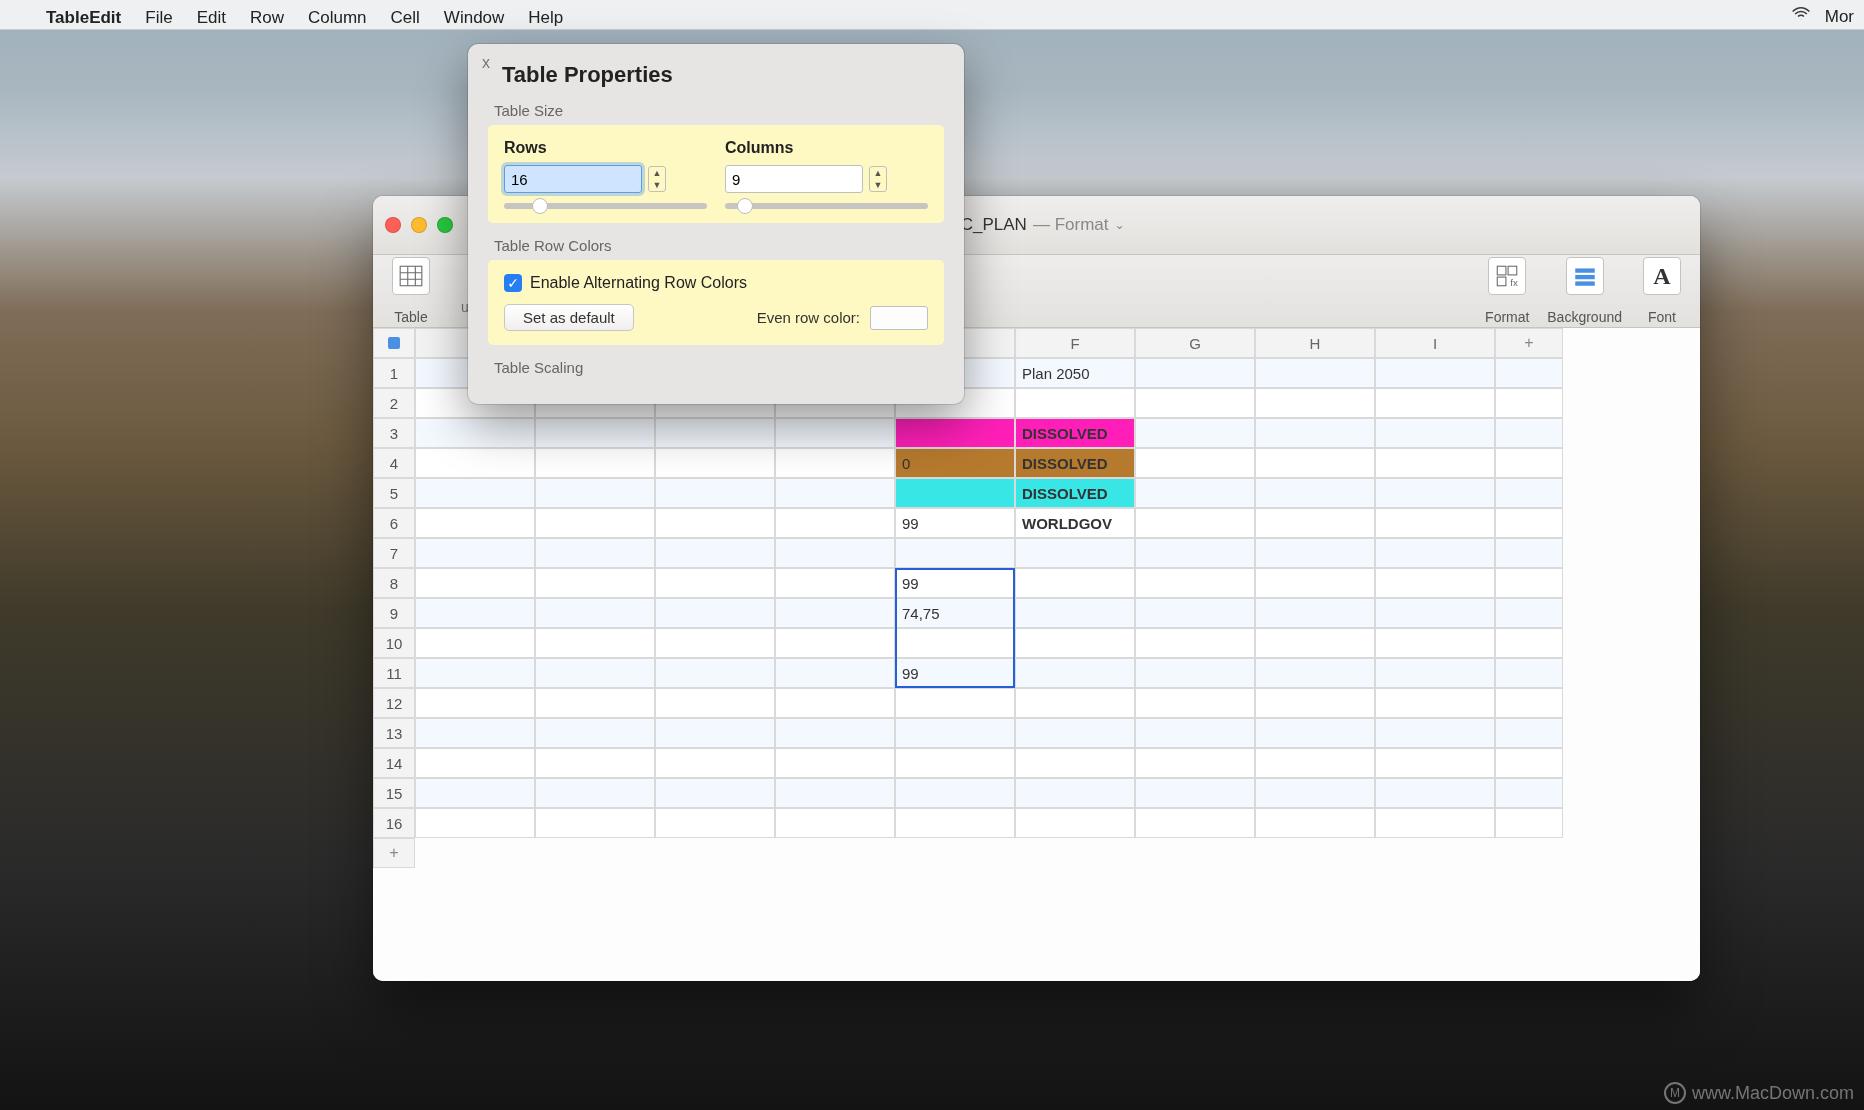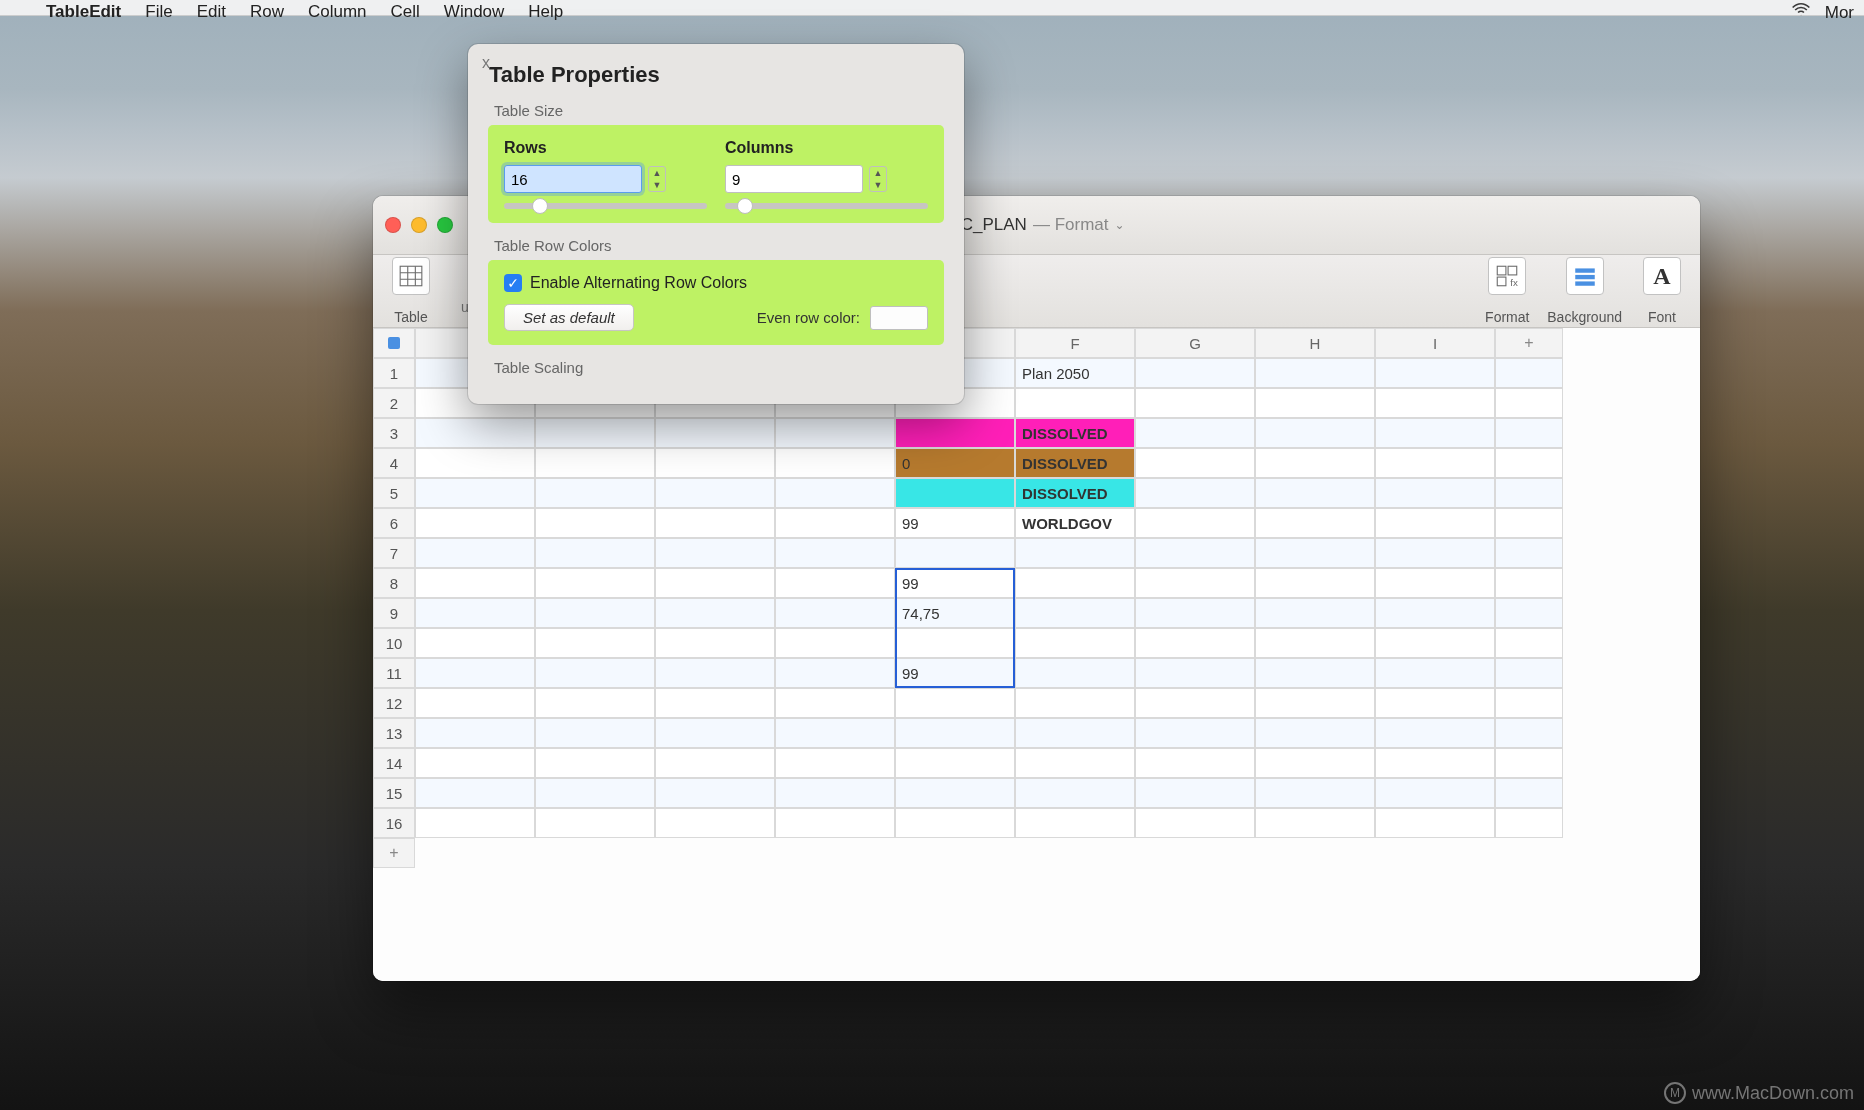--- a/index.html
+++ b/index.html
@@ -9,24 +9,24 @@
 .wallpaper {
   position: absolute; inset: 0;
   background:
     linear-gradient(to bottom,
       #9fb0bb 0%, #a8b6bf 8%, #b7c1c9 12%, #c5cbd0 16%,
       #7f6d58 28%, #6b593f 40%, #3f3a2a 55%, #2a2a2a 78%, #131313 100%);
 }
 
 
 .menubar {
-  position: absolute; top: 0; left: 0; right: 0; height: 16px;
+  position: absolute; top: 0; left: 0; right: 0; height: 30px;
   background: rgba(245,245,245,0.92);
   border-bottom: 1px solid rgba(0,0,0,0.15);
-  display: flex; align-items: flex-start; font-size: 17px; color:#222;
+  display: flex; align-items: flex-end; font-size: 17px; color:#222;
   padding-left: 10px;
 }
 .menubar .menu-item { padding: 0 12px; line-height: 23px; cursor: default; }
 .menubar .app-name { font-weight: 700; }
 .menubar .spacer { flex: 1; }
 .menubar .status { padding: 0 10px; display:flex; align-items:center; gap:14px; }
 .menubar .status svg { width:20px; height:20px; }
 
 
 .window {
@@ -75,34 +75,34 @@
 .sel-border{position:absolute; border:2.5px solid #265fd6; pointer-events:none;}
 
 
 .popover{
   position:absolute; top:44px; left:468px; width:496px;
   background:#e7e5e3; border-radius:10px;
   box-shadow:0 20px 50px rgba(0,0,0,0.4), 0 0 0 1px rgba(0,0,0,0.12);
   padding:18px 20px 22px 20px;
 }
 .popover .close-x{ position:absolute; top:10px; left:14px; color:#777; font-size:16px; cursor:default;}
-.popover h2{ font-size:22px; font-weight:700; color:#222; margin-bottom:14px; margin-left:1px;}
+.popover h2{ font-size:22px; font-weight:700; color:#222; margin-bottom:14px; margin-left:14px;}
 .pop-section-h{ font-size:15px; color:#666; margin:6px 0 6px 6px;}
-.pop-section{ background:#bef264; border-radius:5px; padding:14px 16px; margin-bottom:14px;}
+.pop-section{ background:#fef9c3; border-radius:5px; padding:14px 16px; margin-bottom:14px;}
 .size-grid{display:grid; grid-template-columns:1fr 1fr; gap:18px;}
 .size-grid h4{font-size:16px; font-weight:700; color:#222; margin-bottom:8px;}
 .stepper{display:flex;align-items:center;gap:6px;}
 .stepper input{ width:138px; height:28px; border:1px solid #bfbfbf; border-radius:3px; padding:0 6px; font-size:15px;}
 .stepper .arrows{width:18px; display:flex; flex-direction:column; gap:0; font-size:9px; color:#555; border:1px solid #bfbfbf; border-radius:3px;}
 .stepper .arrows span{height:12px;display:flex;align-items:center;justify-content:center;}
 .slider{margin-top:10px; height:6px; background:#c7c5c2; border-radius:3px; position:relative;}
 .slider .thumb{position:absolute; top:-5px; width:16px; height:16px; background:#fff; border:1px solid #bdbdbd; border-radius:50%;}
 .resize-row{text-align:right; margin-top:14px;}
 .mac-btn{display:inline-block; min-width:80px; padding:4px 18px; border-radius:5px; border:1px solid #1e6fe0; background:linear-gradient(#4f9ff7,#1e72f0); color:#fff; font-size:15px;}
-.mac-btn.white{background:linear-gradient(#ffffff,#f1efed); border:1px solid #c7c6c3; color:#333;font-style:italic;}
+.mac-btn.white{background:linear-gradient(#ffffff,#f1efed); border:1px solid #c7c6c3; color:#333;}
 .chk{display:flex;align-items:center;gap:8px; font-size:16px;color:#222;}
 .chk .box{width:18px;height:18px;border-radius:4px;background:#257ef3;display:flex;align-items:center;justify-content:center;color:#fff;font-size:14px;}
 .row-color-line{display:flex;justify-content:flex-end;align-items:center;gap:10px;margin-top:12px;font-size:15px;color:#333;}
 .colorwell{width:58px;height:24px;border:1px solid #bfbfbf;background:#fdfdfd;border-radius:3px;}
 .scale-line{display:flex;align-items:center;justify-content:center;gap:10px;font-size:16px;color:#222;}
 .select{display:flex;align-items:center; background:#fff;border:1px solid #bfbfbf;border-radius:4px;height:28px;padding:0 6px;gap:12px;}
 .select .chev{background:#2f7bf3;color:#fff;width:20px;height:22px;border-radius:3px;display:flex;align-items:center;justify-content:center;font-size:11px;}
 
 
 .watermark{position:absolute; right:10px; bottom:6px; color:#757575; font-size:18px; display:flex;align-items:center;gap:6px;}

